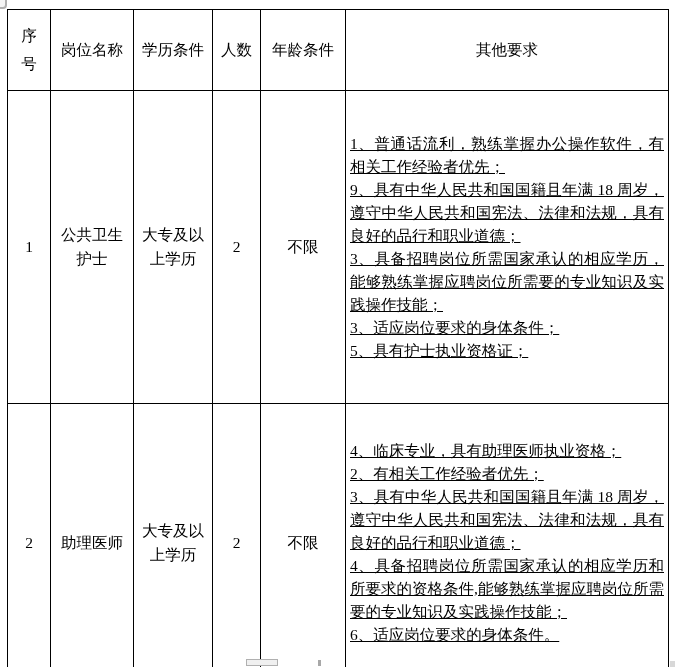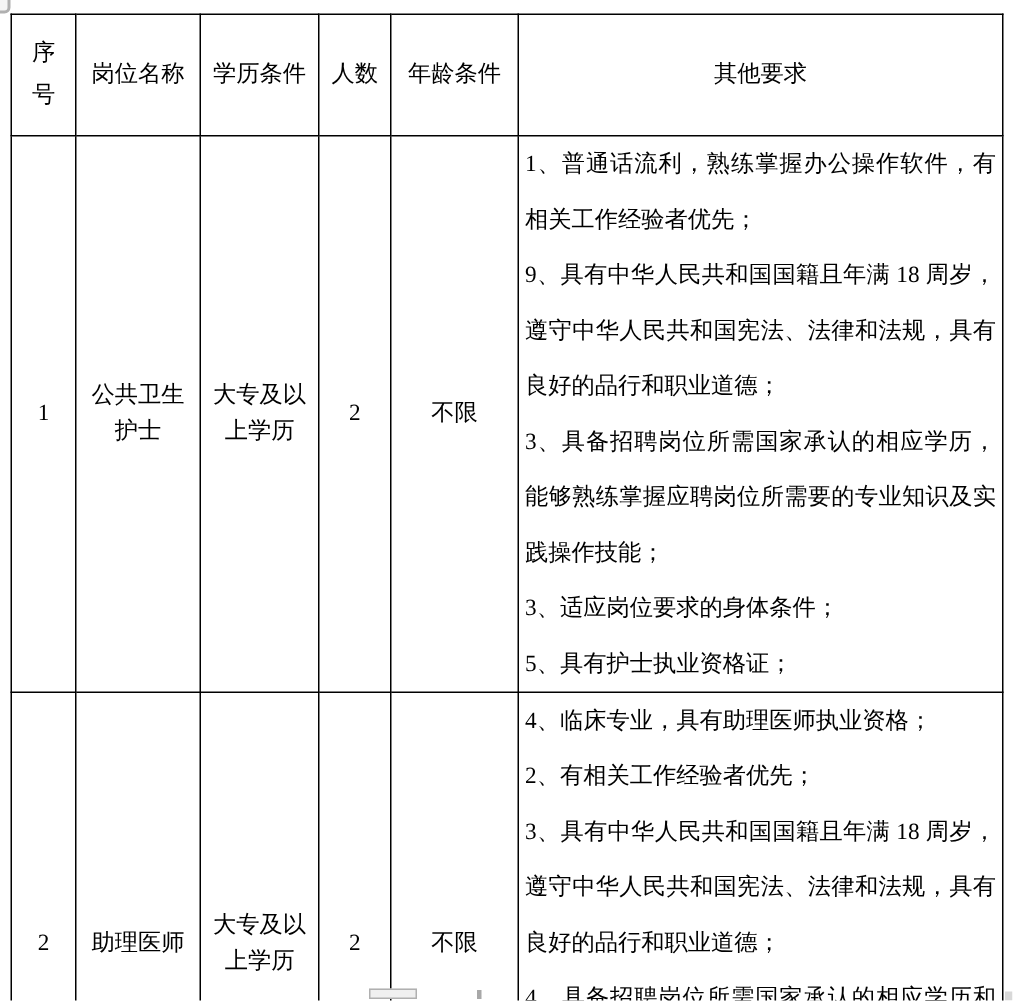--- a/index.html
+++ b/index.html
@@ -45,22 +45,23 @@
   .idx-head {
     width: 1.15em;
     margin: 12px auto;
   }
   td.req-cell {
     text-align: justify;
     padding: 0 4px;
   }
   td.req-cell p {
     margin: 0;
-    line-height: 37px;
+    line-height: 23px;
     text-align: justify;
+    text-decoration: underline;
   }
   
   .artifact-tl {
     position: absolute;
     left: -7px;
     top: -5px;
     width: 14px;
     height: 14px;
     border: 2px solid #b0b0b0;
     border-radius: 4px;

